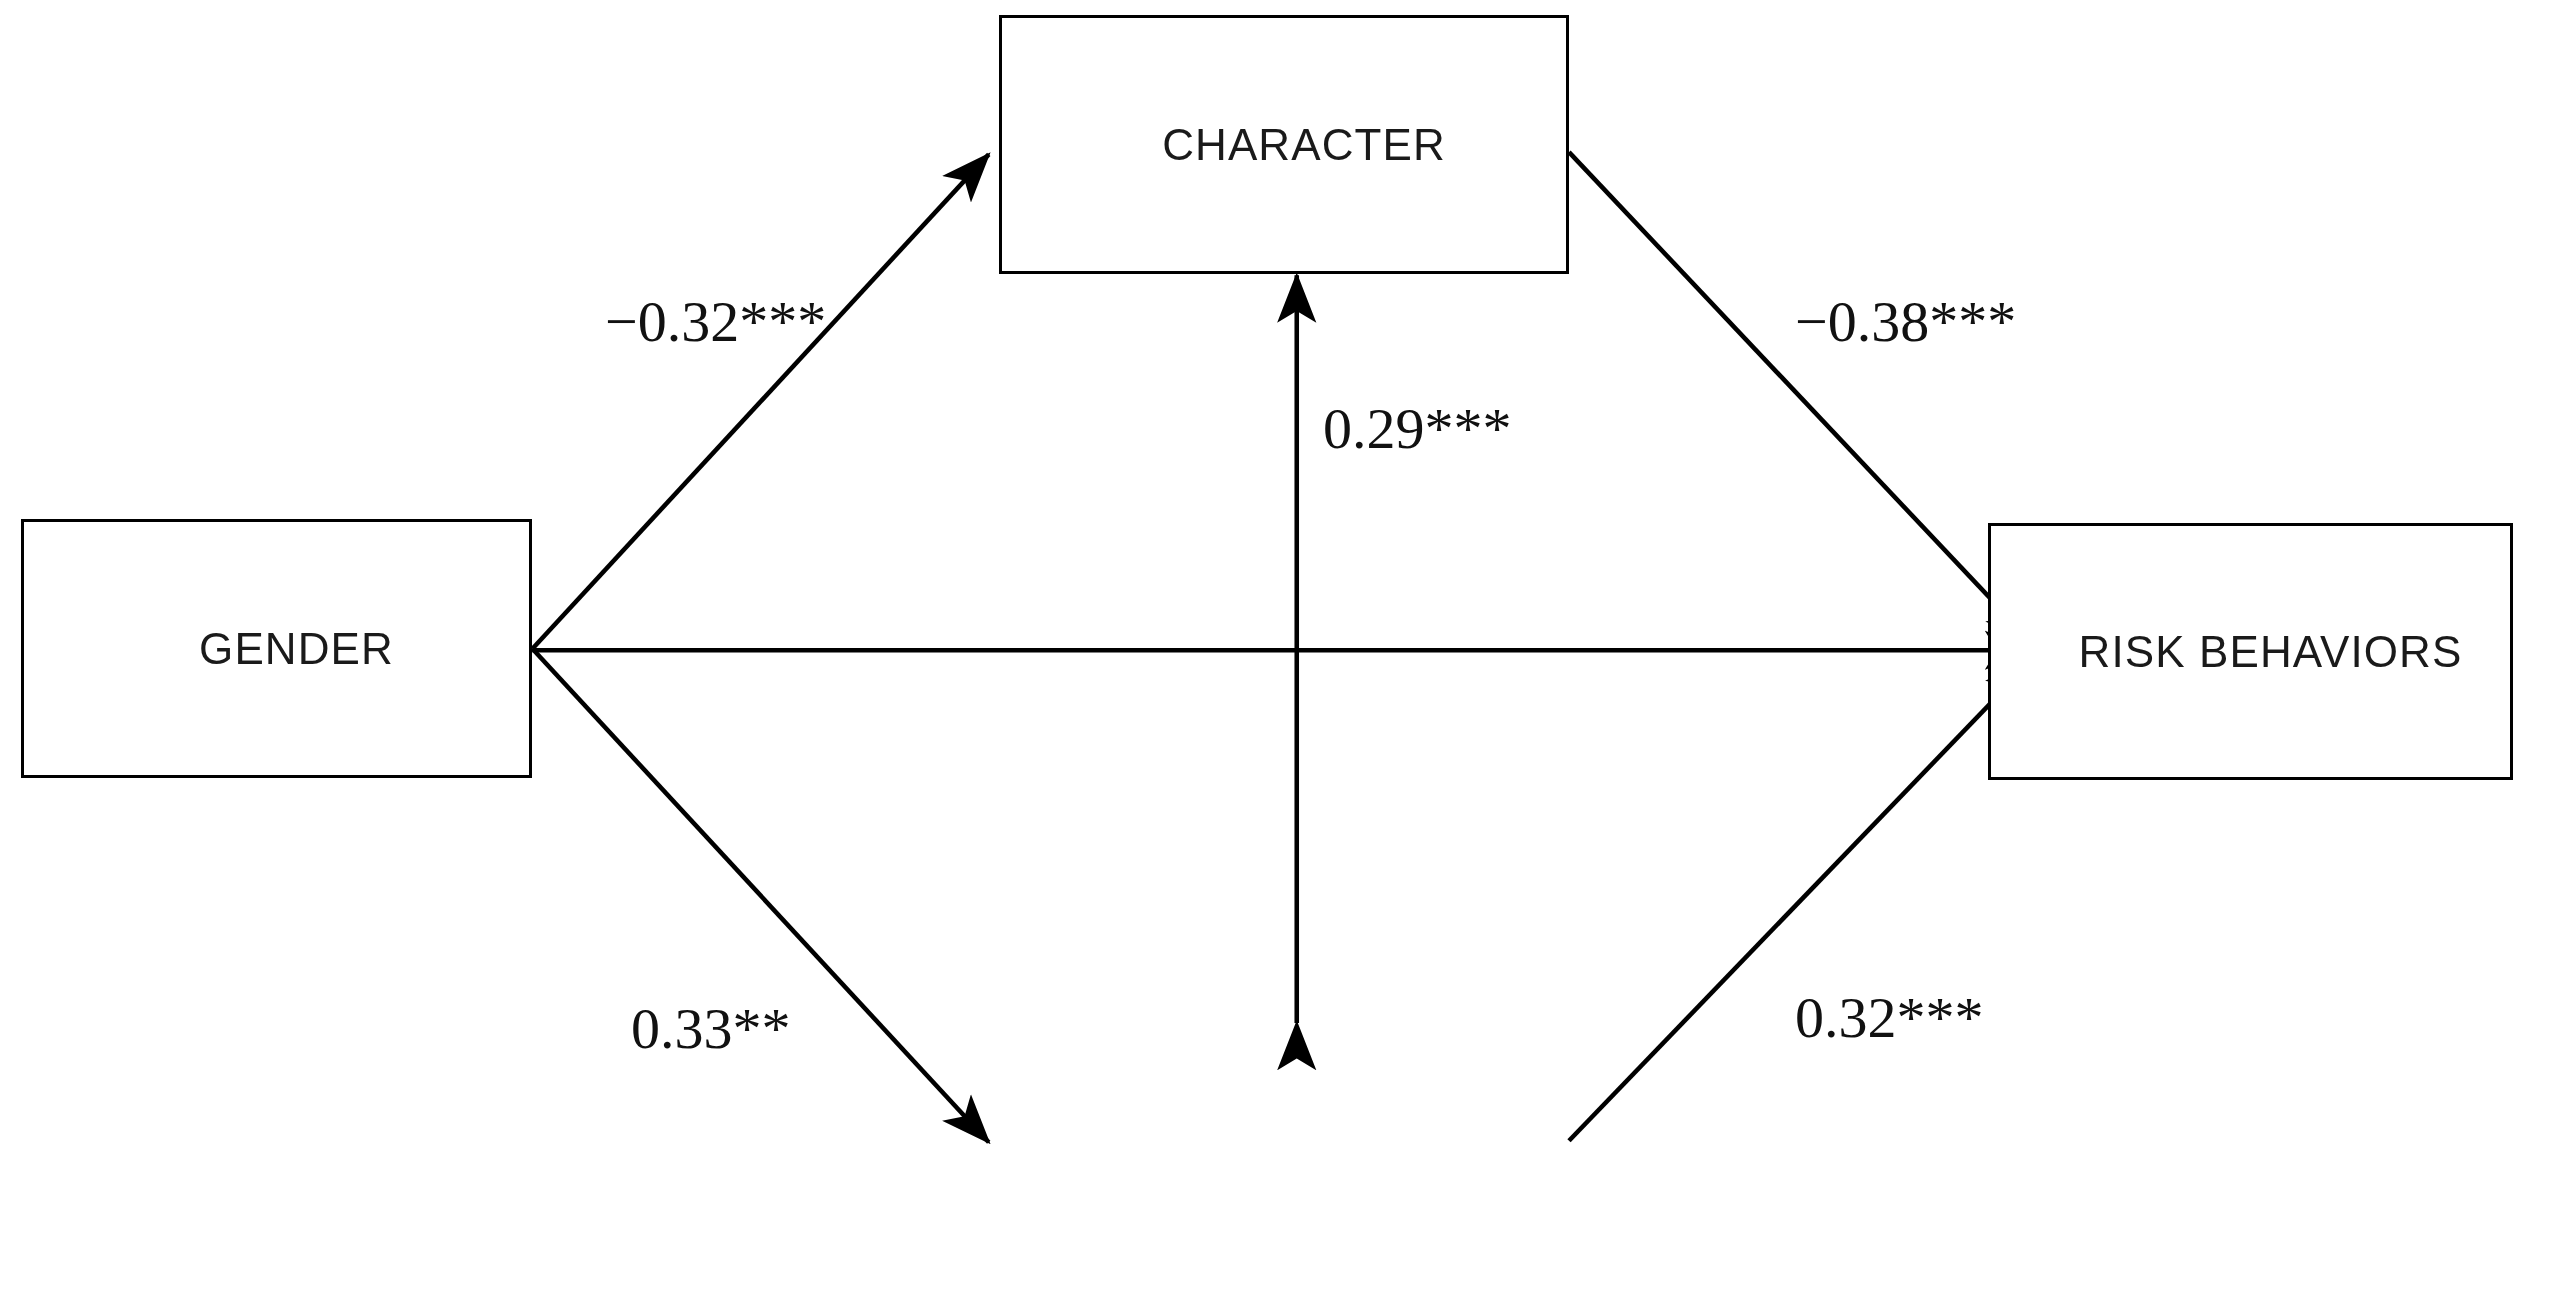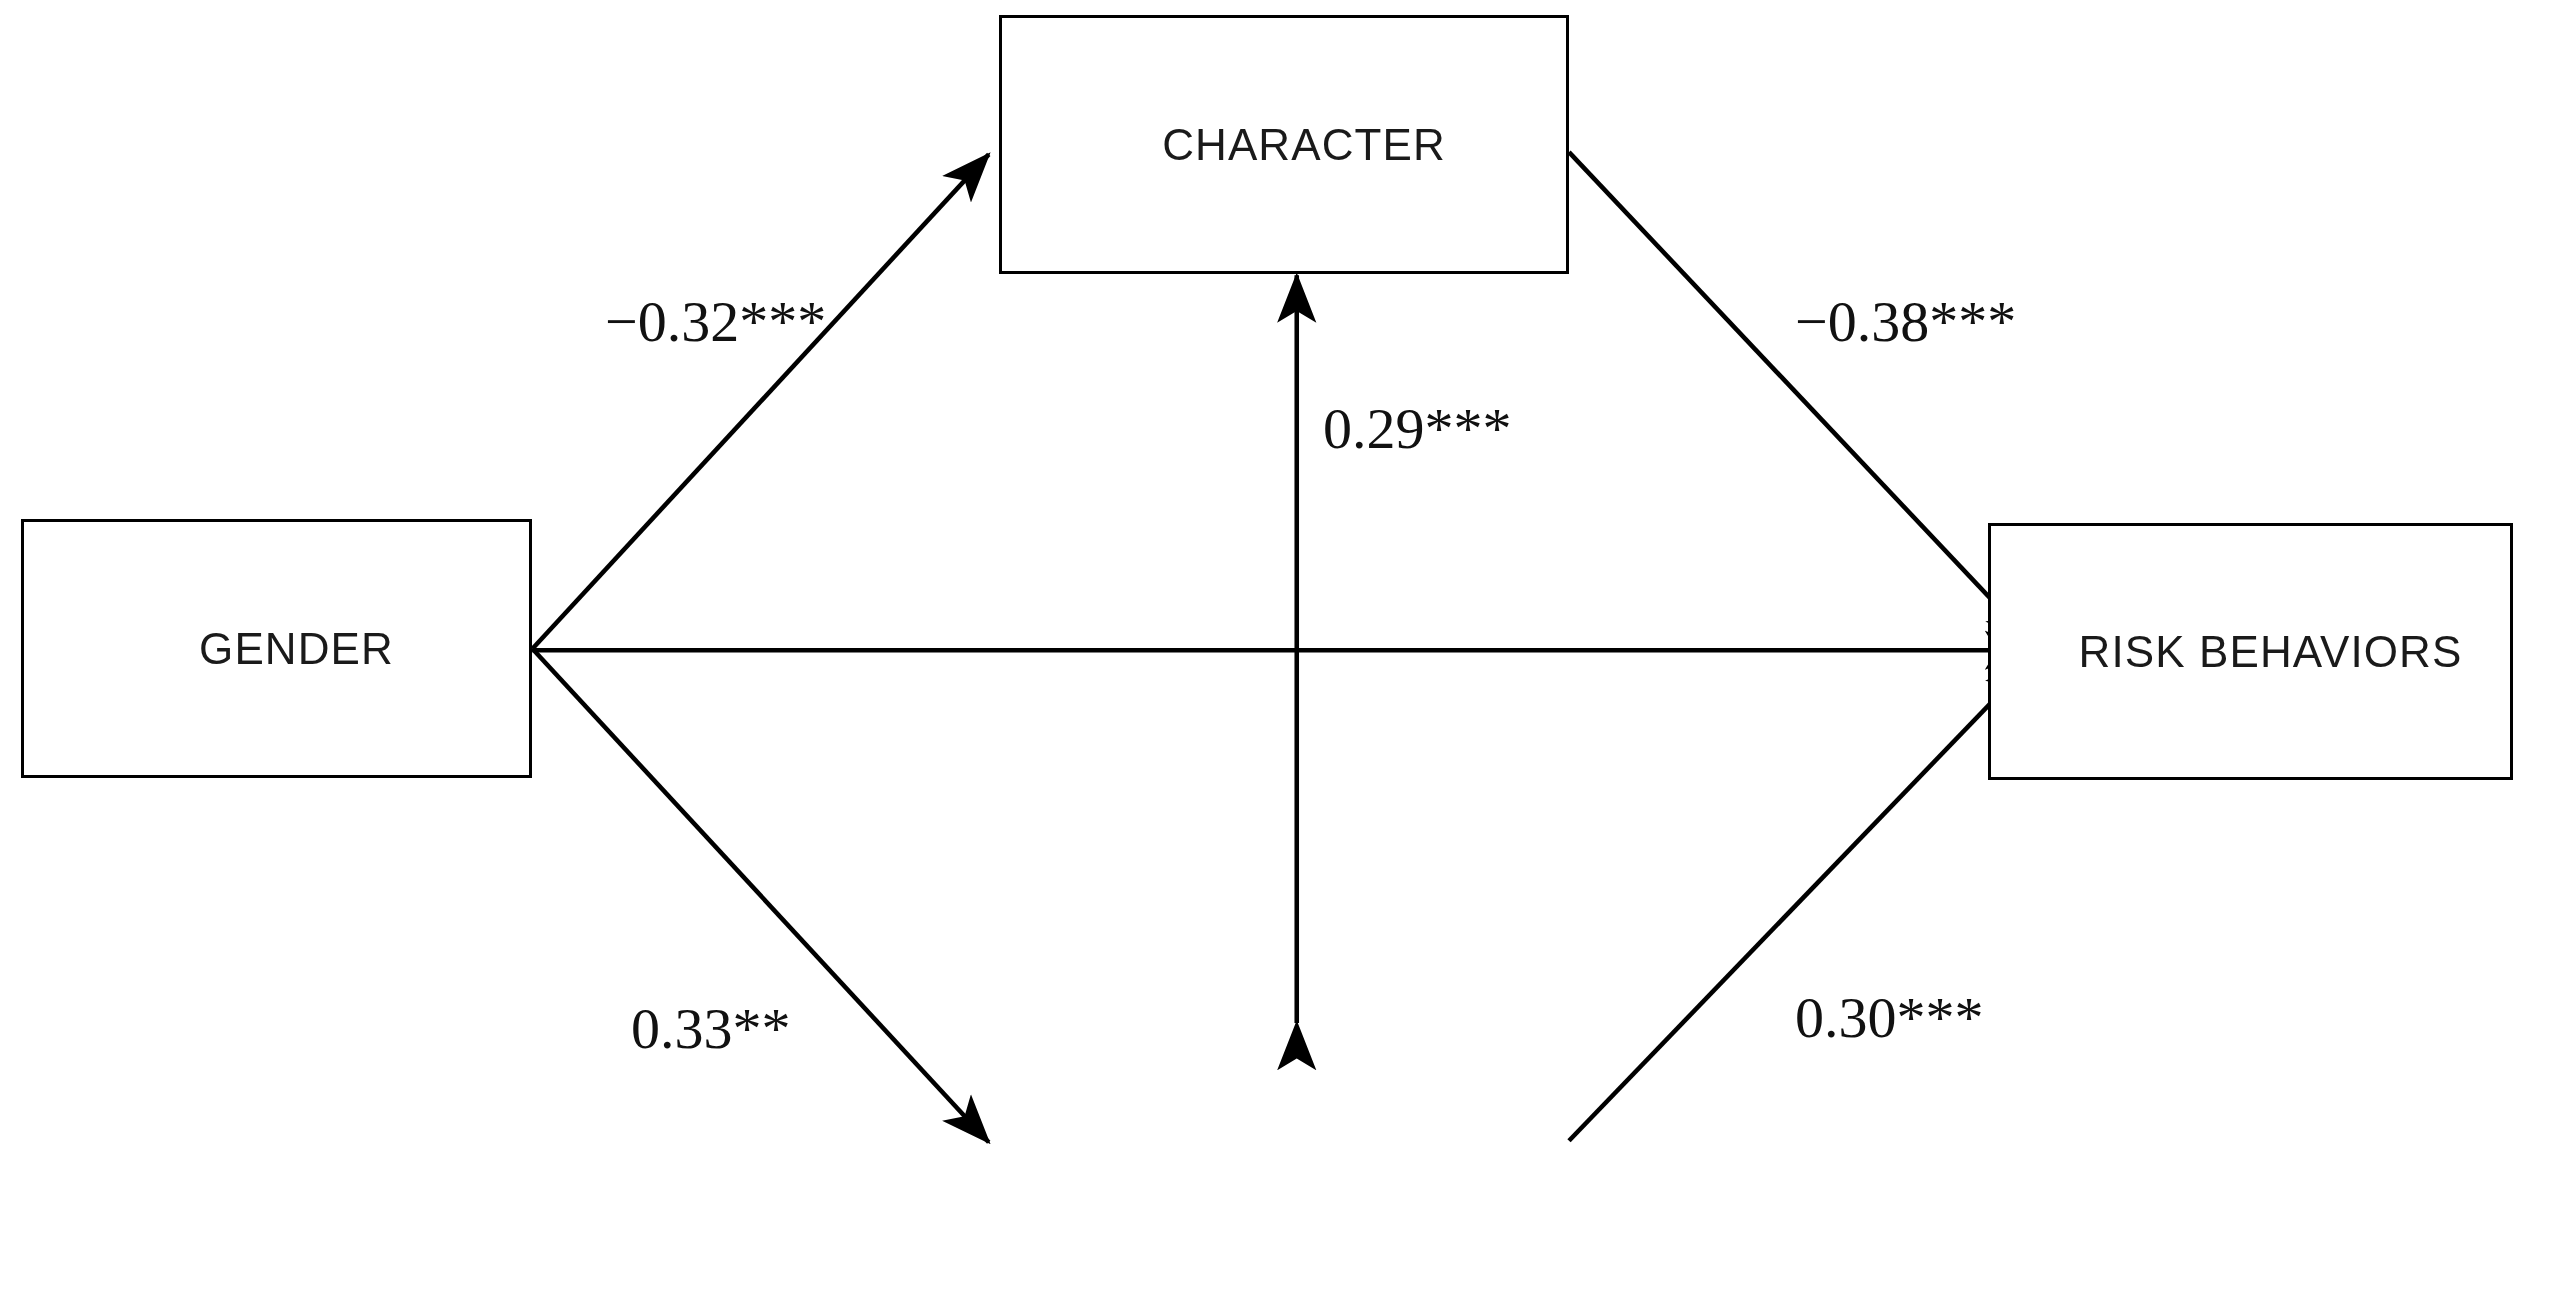--- a/index.html
+++ b/index.html
@@ -101,16 +101,16 @@
 
   <div class="edge-label" id="label-gender-character">−0.32***</div>
 
   <div class="edge-label" id="label-character-risk">−0.38***</div>
 
   <div class="edge-label" id="label-character-competence">0.29***</div>
 
 
   <div class="edge-label" id="label-gender-competence">0.33**</div>
 
-  <div class="edge-label" id="label-competence-risk">0.30***</div>
+  <div class="edge-label" id="label-competence-risk">0.32***</div>
 
 </div>
 
 
 </body></html>

